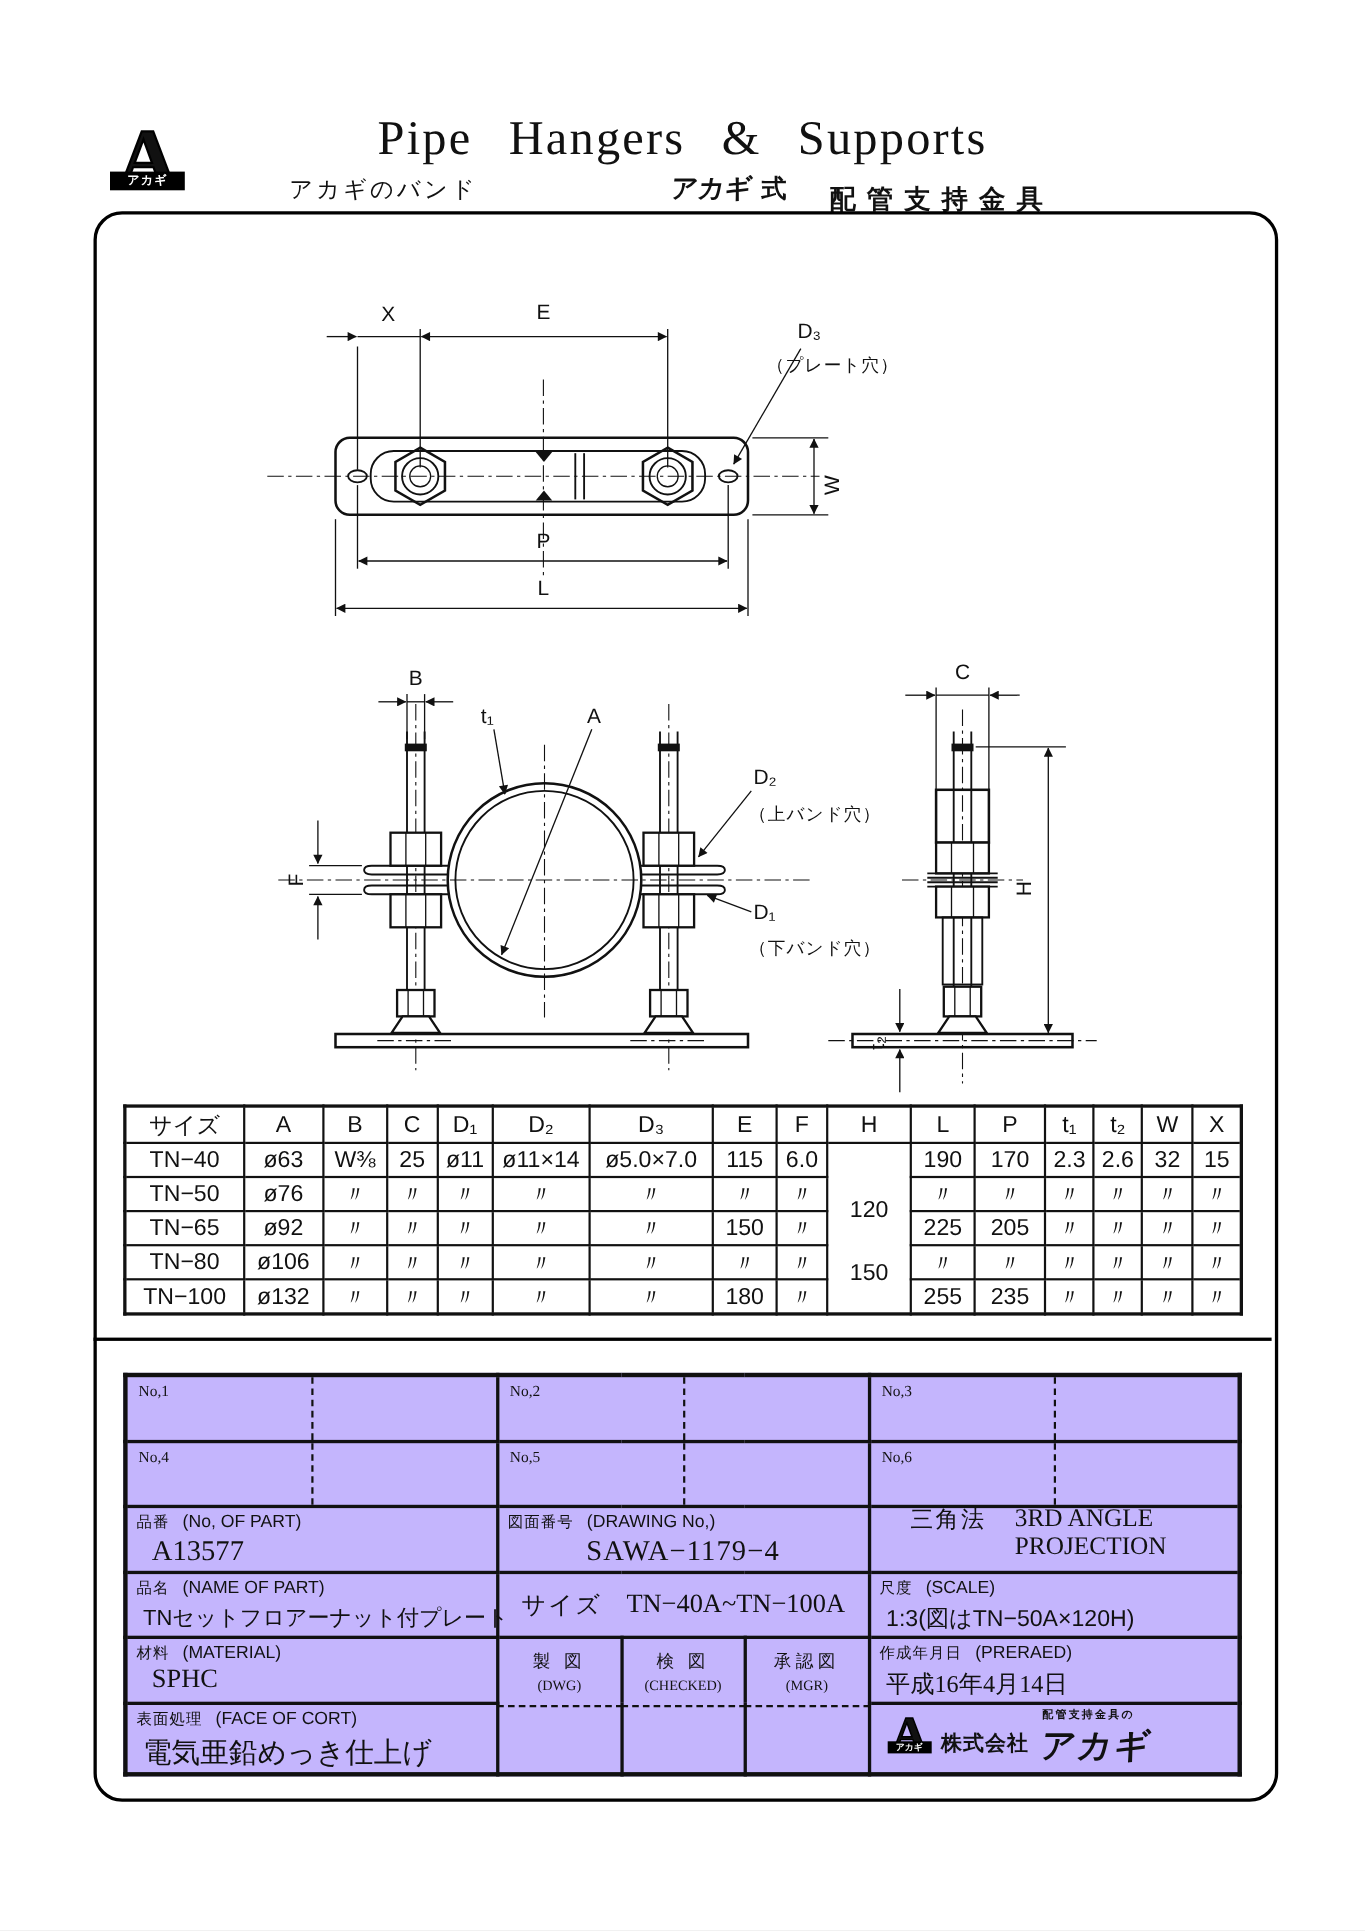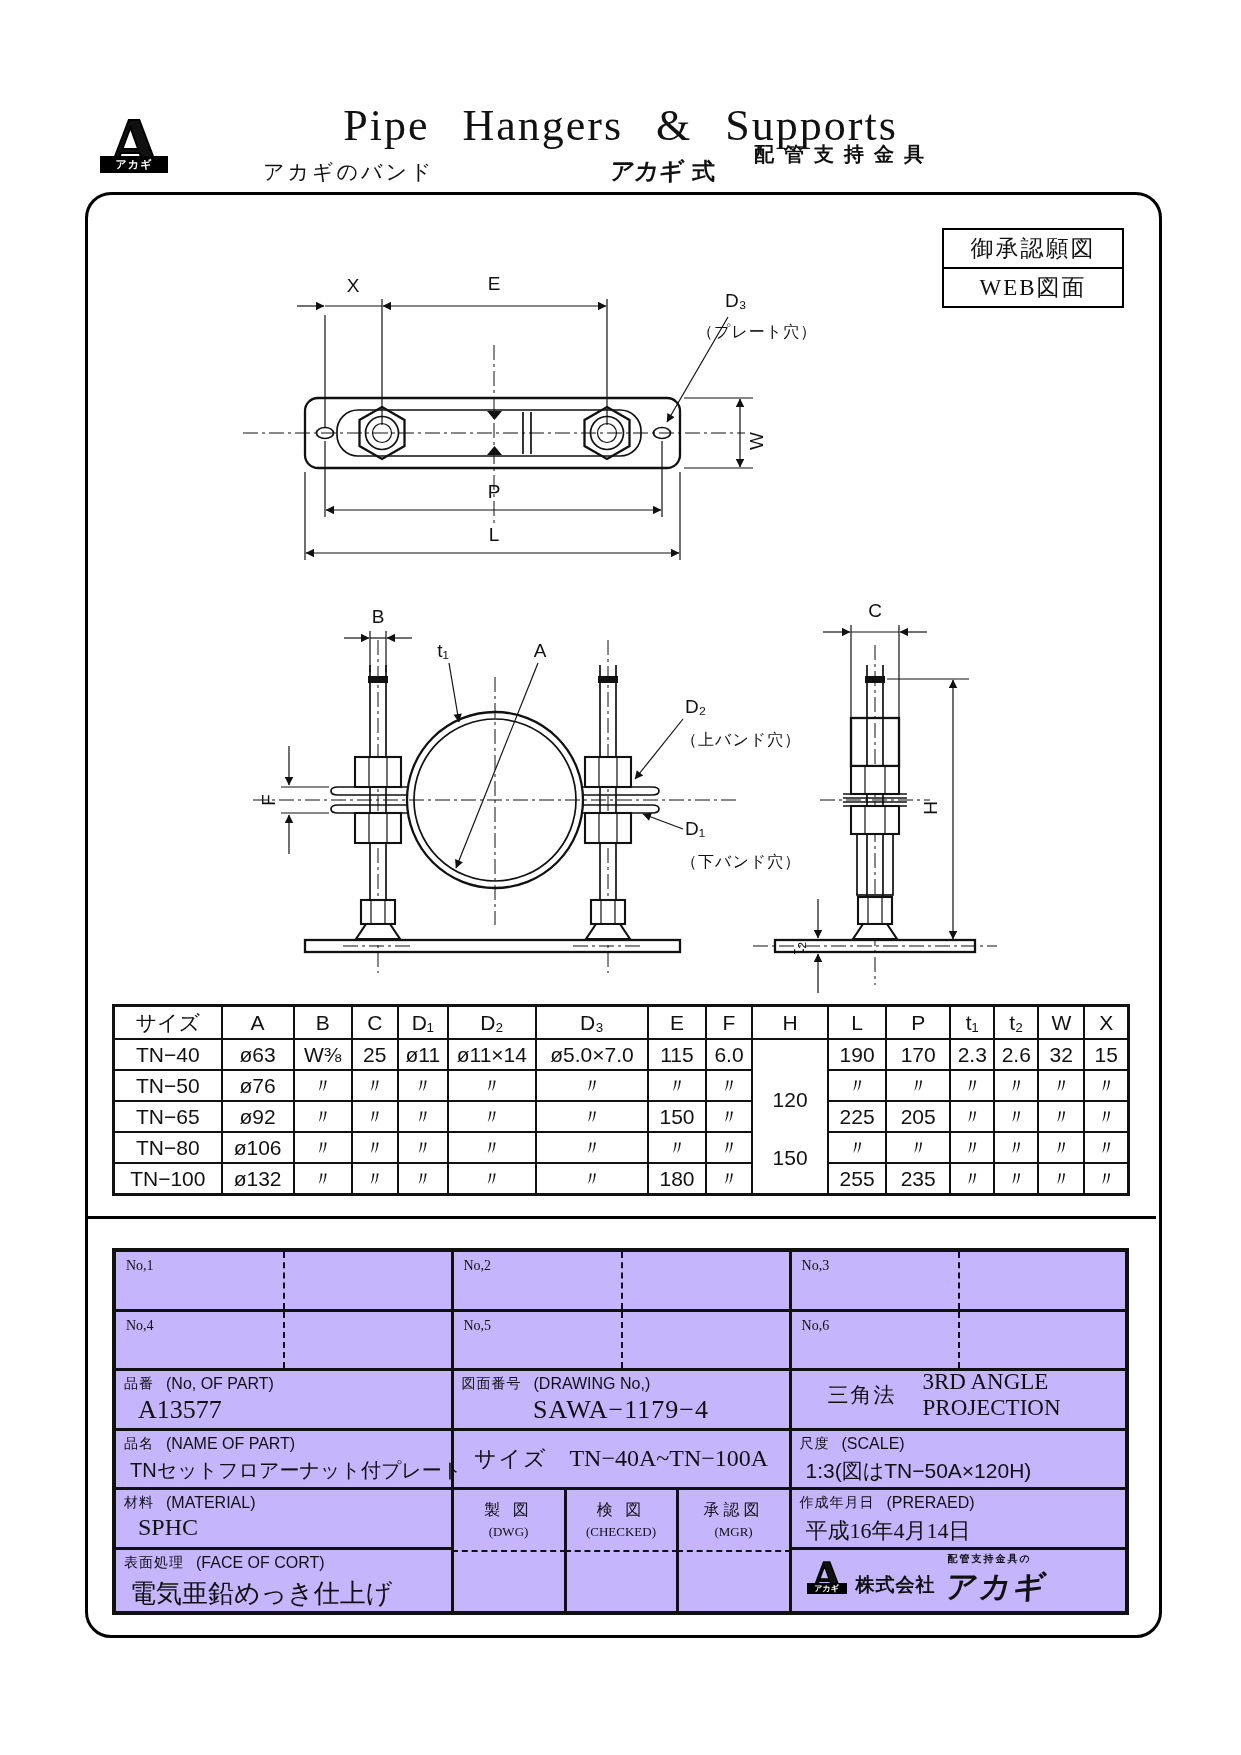--- a/index.html
+++ b/index.html
@@ -7,21 +7,21 @@
         font-family:"Liberation Sans",sans-serif;overflow:hidden;margin:0 auto}
   .abs{position:absolute}
   .serif{font-family:"Liberation Serif",serif}
 
   
   .doc-title{left:0;right:0;top:100px;text-align:center;font-size:44px;word-spacing:20px;
              letter-spacing:2px;font-weight:500}
   .tagline-left{left:263px;top:158px;font-size:21px;letter-spacing:3px}
   .brand-script{left:610px;top:155px;font-size:24px;font-weight:bold;transform:skewX(-8deg)}
   .brand-suffix{left:692px;top:156px;font-size:23px;font-weight:bold}
-  .tagline-right{left:754px;top:141px;font-size:20px;letter-spacing:10px;font-weight:600}
+  .tagline-right{left:754px;top:165px;font-size:24px;letter-spacing:10px;font-weight:600}
 
   .alogo{left:97px;top:110px;width:74px;height:78px}
   .alogo .alogo-a{position:absolute;left:0;right:0;top:-8px;text-align:center;font-size:74px;
                   font-weight:bold;-webkit-text-stroke:2px #000}
   .alogo .alogo-band{position:absolute;left:3px;right:3px;top:46px;height:17px;background:#000;
                   color:#fff;font-size:11px;font-weight:bold;text-align:center;line-height:17px;letter-spacing:1px}
 
   
   .main-frame{left:85px;top:192px;width:1071px;height:1440px;border:3.5px solid #000;border-radius:26px}
   .section-divider{left:85px;top:1216px;width:1071px;border-top:3.5px solid #000}
@@ -60,21 +60,21 @@
            table-layout:fixed;border:4px solid #111;background:#c4b5fd}
   .tb td{border:3px solid #111;padding:0;position:relative;vertical-align:top}
   .nolabel{font-size:14px;padding:6px 0 0 10px;font-family:"Liberation Serif",serif}
   .nodash{position:absolute;top:0;bottom:0;left:50%;border-left:2px dashed #111}
   .fieldlbl{display:flex;align-items:flex-start;gap:12px;padding:4px 0 0 8px}
   .fieldlbl .jp{font-size:14px;letter-spacing:1px}
   .fieldlbl .en{font-size:16px;font-family:Liberation Sans, sans-serif}
   .bigval{font-size:26px;font-family:"Liberation Serif",serif;padding:2px 0 0 22px}
   .ctrval{font-size:26px;font-family:"Liberation Serif",serif;text-align:center;padding-top:2px;letter-spacing:1px}
   .jpval{font-size:20px;padding:4px 0 0 14px;letter-spacing:0;white-space:nowrap}
-  .projwrap{display:flex;align-items:center;gap:26px;height:100%;padding-left:36px;margin-top:-4px}
+  .projwrap{display:flex;align-items:flex-start;gap:26px;height:100%;padding-left:36px;margin-top:-4px}
   .projjp{font-size:21px;letter-spacing:2px}
   .projen{font-family:"Liberation Serif",serif;font-size:23px;line-height:26px}
   .sizewrap{display:flex;align-items:center;gap:22px;justify-content:center;height:100%}
   .sizejp{font-size:22px;letter-spacing:2px}
   .sizeval{font-size:24px;font-family:"Liberation Serif",serif}
   .sig{height:50%;display:flex;flex-direction:column;align-items:center;justify-content:center;gap:3px}
   .sigjp{font-size:16px;letter-spacing:4px}
   .sigen{font-size:13px;font-family:"Liberation Serif",serif}
   .sigdash{position:absolute;left:-2px;right:-2px;top:50%;border-top:2px dashed #111}
   .corner-logo{display:flex;align-items:center;gap:8px;height:100%;padding-left:14px}
@@ -99,24 +99,20 @@
   </div>
   <div class="abs doc-title serif">Pipe Hangers &amp; Supports</div>
   <div class="abs tagline-left">アカギのバンド</div>
   <div class="abs brand-script">アカギ</div>
   <div class="abs brand-suffix">式</div>
   <div class="abs tagline-right">配管支持金具</div>
 
   <div class="abs main-frame"></div>
   <div class="abs section-divider"></div>
 
-  <div class="abs stamp serif">
-    <div class="stamp-top">御承認願図</div>
-    <div>WEB図面</div>
-  </div>
 
   <svg class="abs drawing-svg" width="1071" height="800" viewBox="0 0 1071 800">
     <defs>
       <marker id="ar" viewBox="0 0 10 10" refX="9.5" refY="5" markerWidth="12" markerHeight="7" orient="auto-start-reverse">
           <path d="M0,0 L10,5 L0,10 z" fill="#111"></path>
         </marker>
     </defs>
 
     <g>
 

